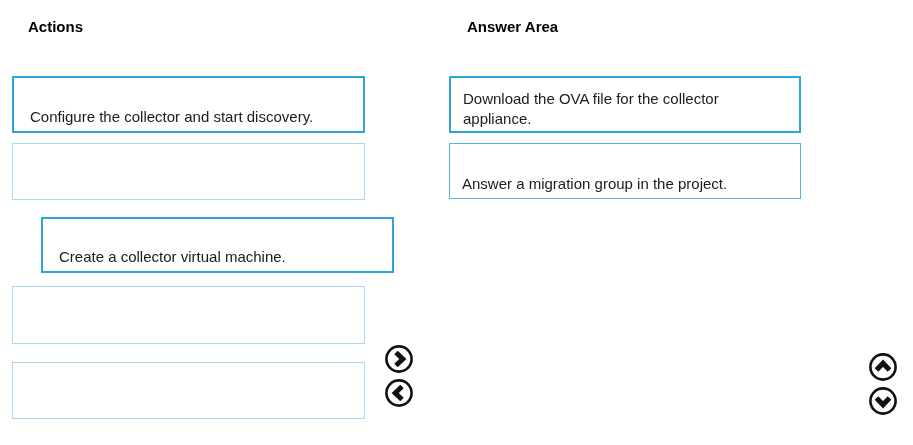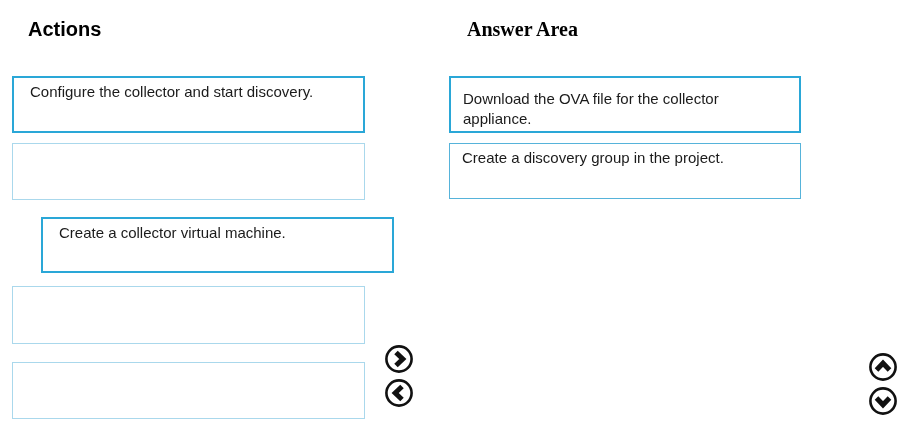--- a/index.html
+++ b/index.html
@@ -18,34 +18,34 @@
   }
   .canvas{
     position:relative;
     width:913px;
     height:445px;
     background:var(--background);
     overflow:hidden;
   }
   .heading{
     position:absolute;
-    font-size:20px;
+    font-size:15px;
     font-weight:bold;
     color:#000;
     white-space:nowrap;
   }
   .heading.actions{ left:28px; top:18px; }
-  .heading.answer{ left:467px; top:18px;font-family:Liberation Serif, serif; }
+  .heading.answer{ left:467px; top:18px; }
 
   .box{
     position:absolute;
     background:#fff;
     box-sizing:border-box;
     display:flex;
-    align-items:flex-start;
+    align-items:flex-end;
     font-size:15px;
     line-height:1.35;
     color:var(--text);
   }
   .box.filled{ border:2px solid var(--box-border-active); }
   .box.empty{  border:1px solid var(--box-border-empty); }
   .box.answer-light{ border:1px solid var(--box-border-answer-light); }
 
   
   .a1{ left:12px; top:76px;  width:353px; height:57px; padding:4px 10px 4px 16px; }
@@ -91,21 +91,21 @@
   <div class="box filled a3">
     <span>Create a collector virtual machine.</span>
   </div>
   <div class="box empty a4"></div>
   <div class="box empty a5"></div>
 
   <div class="box filled r1">
     <span>Download the OVA file for the collector appliance.</span>
   </div>
   <div class="box answer-light r2">
-    <span>Create a discovery group in the project.</span>
+    <span>Answer a migration group in the project.</span>
   </div>
 
   <button class="arrow-btn btn-right">
     <span>
       <svg viewBox="0 0 30 30" aria-hidden="true">
         <circle cx="15" cy="15" r="12.6" fill="none" stroke="#111111" stroke-width="2.6"></circle>
         <path d="M12 8.5 L18.8 15 L12 21.5" fill="none" stroke="#111111" stroke-width="5" stroke-linejoin="miter"></path>
       </svg>
     </span>
   </button>

